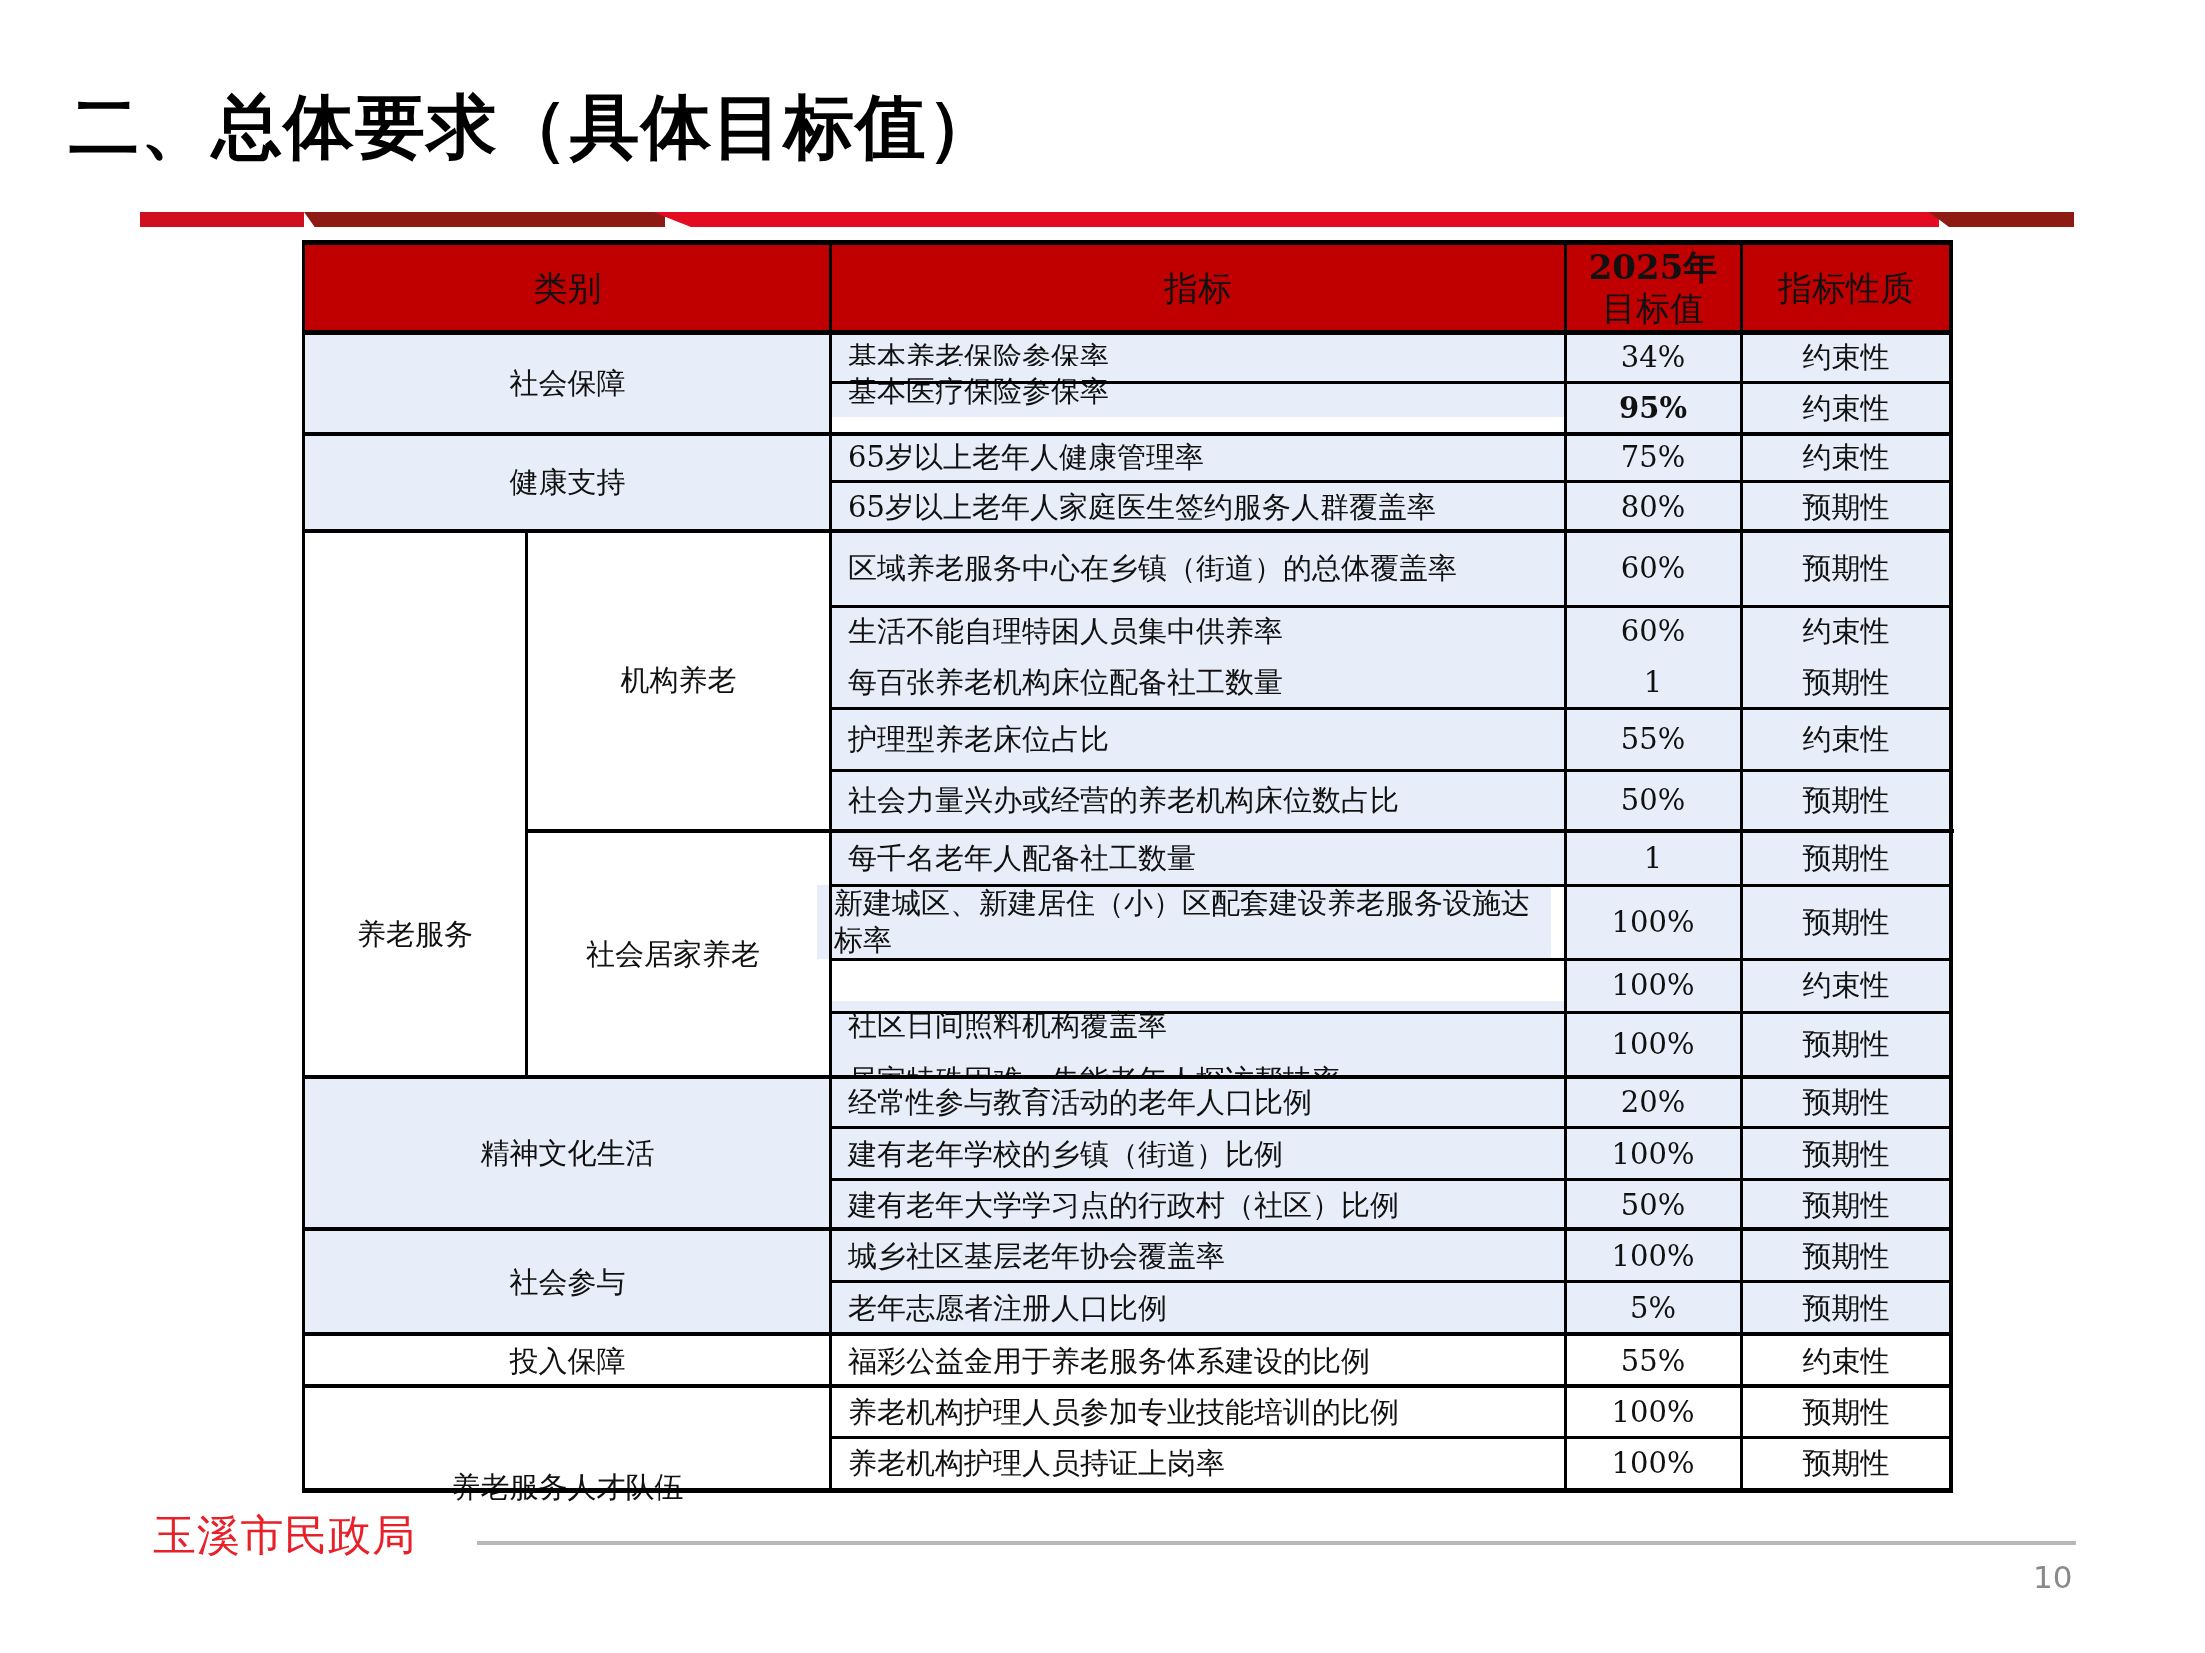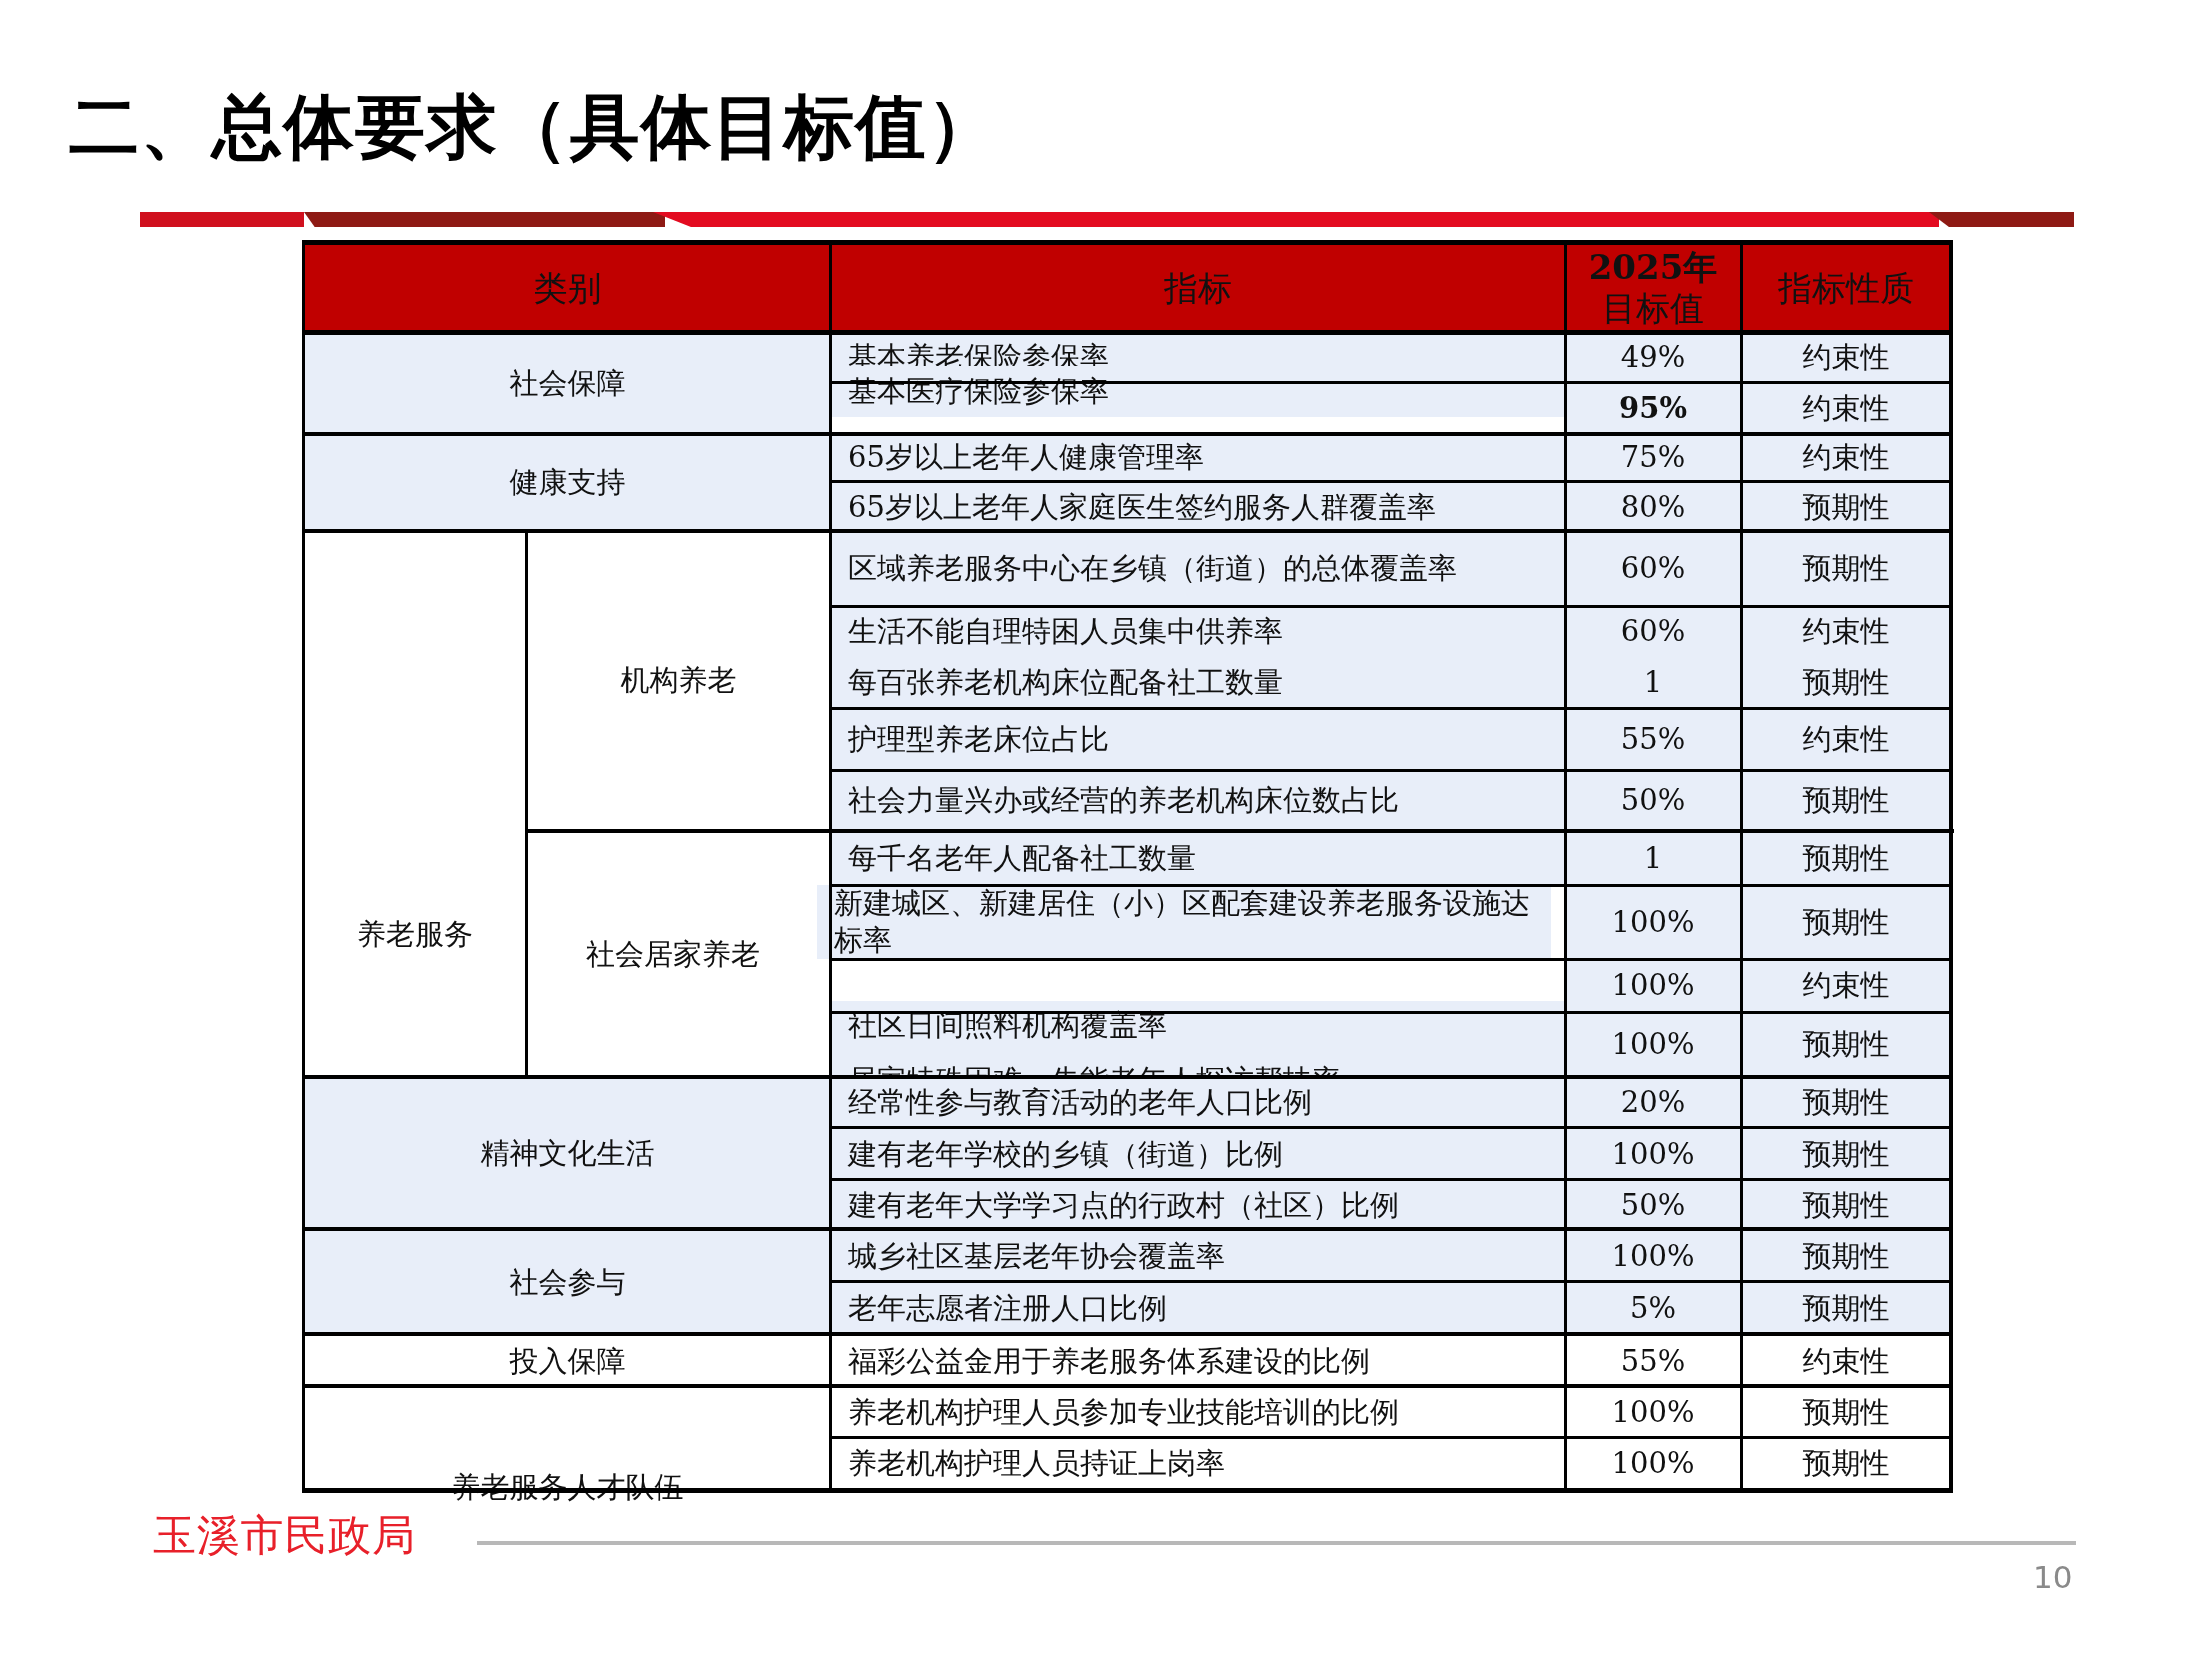--- a/index.html
+++ b/index.html
@@ -68,21 +68,21 @@
   <div class="cell blue center" style="left:304px;top:434px;width:527px;height:97px;">健康支持</div>
   <div class="cell white center" style="left:304px;top:531px;width:222px;height:546px;padding-top:260px;">养老服务</div>
   <div class="cell white center" style="left:526px;top:531px;width:305px;height:299px;">机构养老</div>
   <div class="cell white center" style="left:526px;top:831px;width:294px;height:247px;">社会居家养老</div>
   <div class="cell blue center" style="left:304px;top:1077px;width:527px;height:152px;">精神文化生活</div>
   <div class="cell blue center" style="left:304px;top:1230px;width:527px;height:105px;">社会参与</div>
   <div class="cell white center" style="left:304px;top:1335px;width:527px;height:52px;text-align:center;">投入保障</div>
   <div class="cell white center" style="left:304px;top:1436px;width:527px;height:103px;text-align:right;">养老服务人才队伍</div>
 
   <div class="cell blue left" style="left:831px;top:332px;width:734px;height:51px;">基本养老保险参保率</div>
-  <div class="cell blue center" style="left:1565px;top:332px;width:176px;height:51px;">49%</div>
+  <div class="cell blue center" style="left:1565px;top:332px;width:176px;height:51px;">34%</div>
   <div class="cell blue center" style="left:1741px;top:332px;width:210px;height:51px;">约束性</div>
 
   <div class="cell blue left" style="left:831px;top:366px;width:734px;height:51px;">基本医疗保险参保率</div>
   <div class="cell blue center" style="left:1565px;top:383px;width:176px;height:51px;font-weight:bold;">95%</div>
   <div class="cell blue center" style="left:1741px;top:383px;width:210px;height:51px;">约束性</div>
 
   <div class="cell blue left" style="left:831px;top:434px;width:734px;height:47px;">65岁以上老年人健康管理率</div>
   <div class="cell blue center" style="left:1565px;top:434px;width:176px;height:47px;">75%</div>
   <div class="cell blue center" style="left:1741px;top:434px;width:210px;height:47px;">约束性</div>
 

